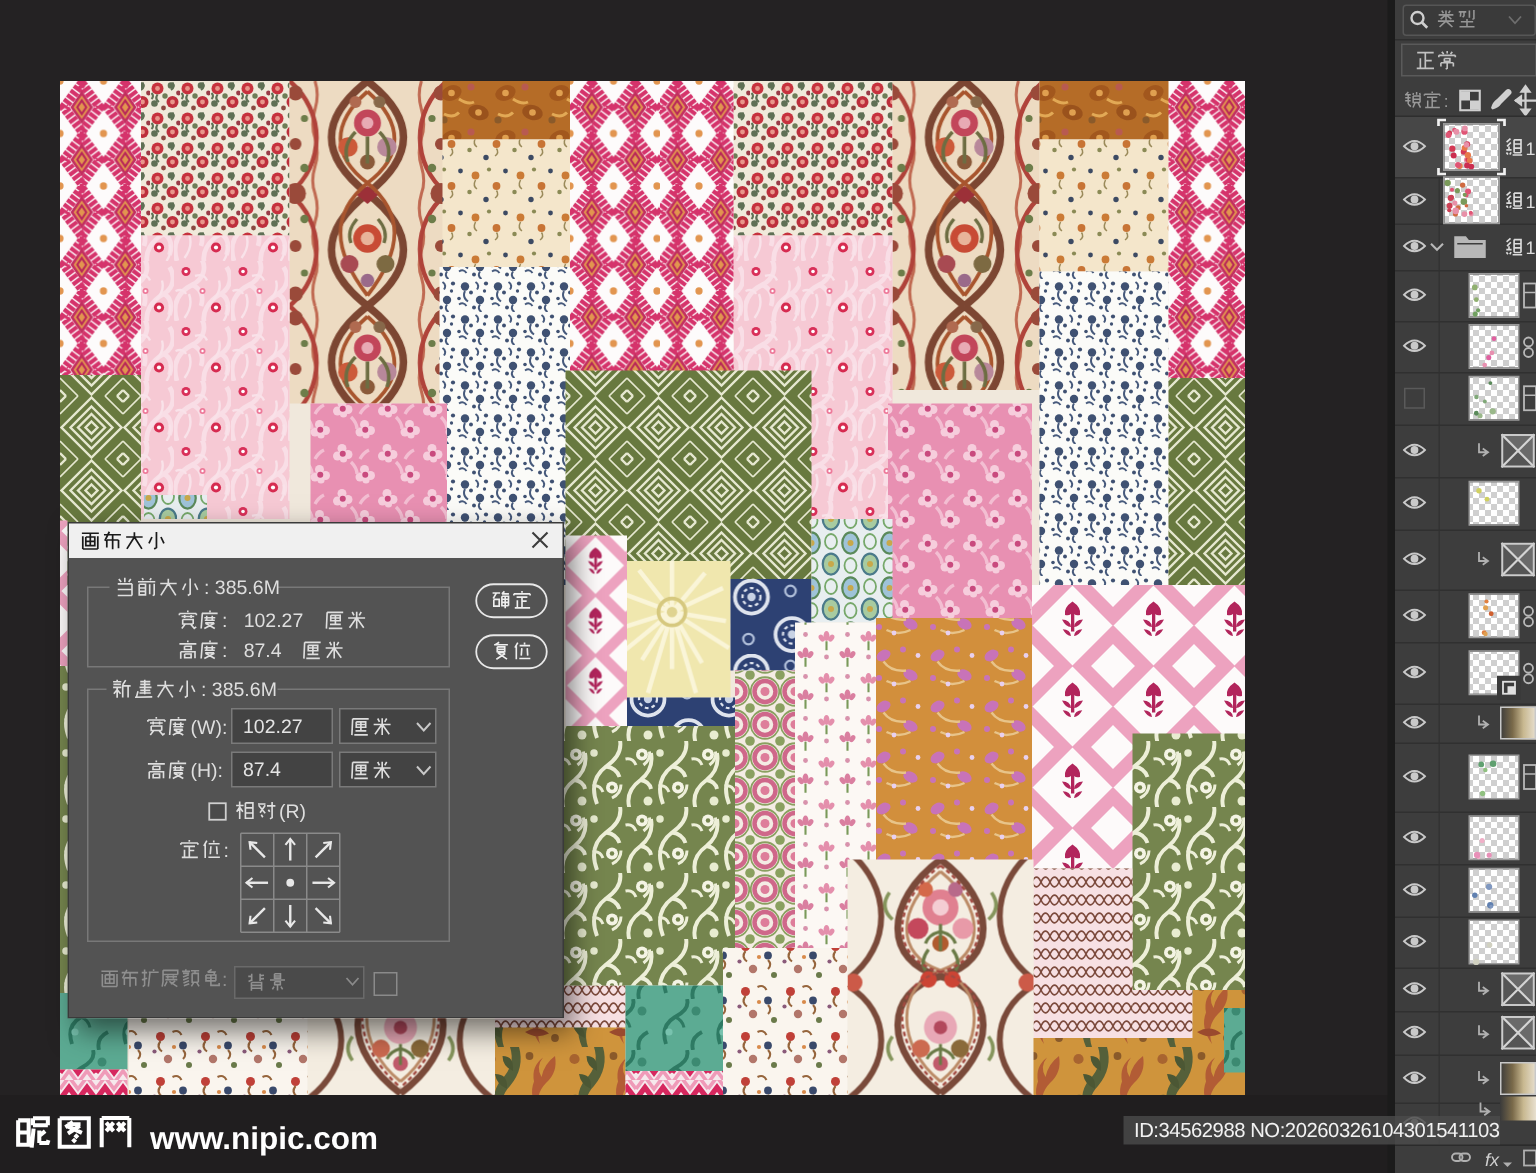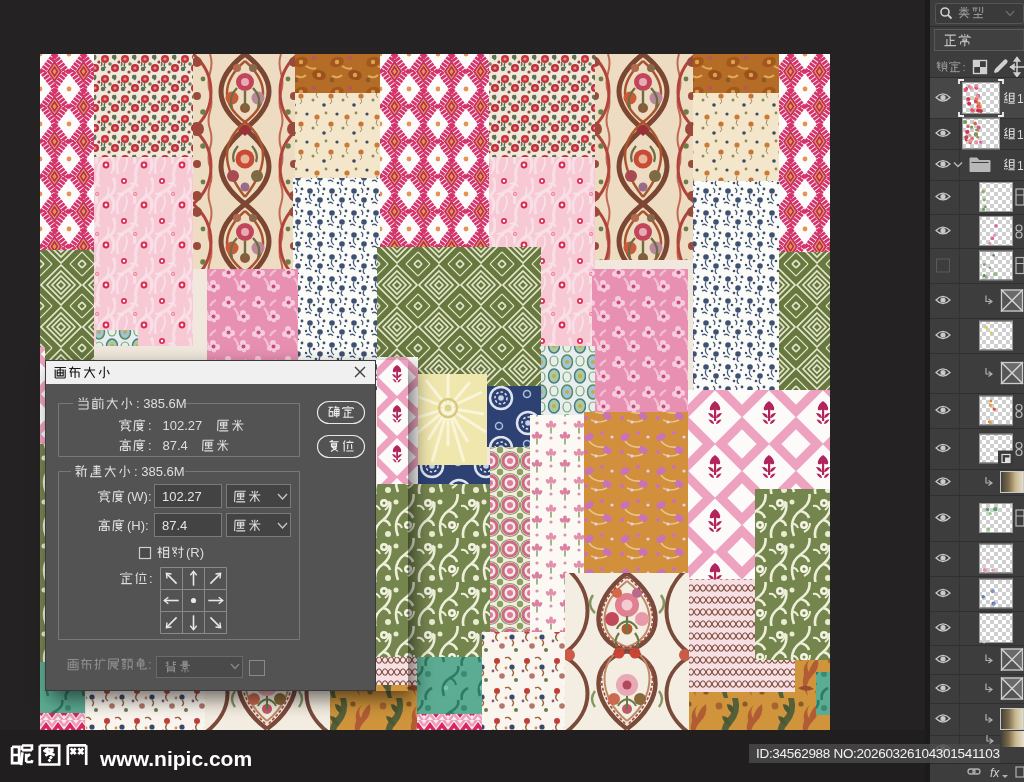--- a/index.html
+++ b/index.html
@@ -406,21 +406,21 @@
 <rect x="649" y="525" width="66" height="113" fill="url(#p18)"></rect>
 <rect x="715" y="606" width="40" height="32" fill="url(#p18)"></rect>
 <rect x="525" y="519" width="124" height="157" fill="url(#p17b)"></rect>
 <rect x="442" y="578" width="83" height="98" fill="url(#p20)"></rect>
 <rect x="377" y="603" width="65" height="57" fill="url(#p19)"></rect>
 <rect x="377" y="660" width="65" height="16" fill="url(#p22)"></rect>
 <rect x="649" y="638" width="141" height="38" fill="url(#p21)"></rect>
 <rect x="755" y="606" width="35" height="32" fill="url(#p21)"></rect>
 <rect x="776" y="618" width="14" height="43" fill="url(#p19)"></rect>
   </svg>
-<div style="position:absolute;left:45px;top:360px;width:363px;height:331px;box-shadow:6px 8px 18px rgba(0,0,0,0.55)"><svg width="331" height="331" viewBox="0 0 331 331">
+<div style="position:absolute;left:45px;top:348px;width:331px;height:331px;box-shadow:6px 8px 18px rgba(0,0,0,0.55)"><svg width="331" height="331" viewBox="0 0 331 331">
       <rect x="0" y="0" width="331" height="331" fill="#535353"></rect>
 <rect x="0" y="0" width="331" height="24" fill="#f0f0f0"></rect>
 <rect x="0.5" y="0.5" width="330" height="330" fill="none" stroke="#3a3a3a" stroke-width="1"></rect>
 <path d="M9.6,7.5 L20.9,7.5 M15.2,7.5 L15.2,16.0 M10.2,9.5 L10.2,18.0 M10.2,18.0 L20.2,18.0 M20.2,18.0 L20.2,9.5 M12.2,10.0 L18.2,10.0 L18.2,15.8 L12.2,15.8 L12.2,10.0 M12.2,12.9 L18.2,12.9 M24.3,8.5 L35.6,8.5 M27.9,6.5 L24.9,12.5 M26.2,12.0 L26.2,17.0 M26.2,12.0 L34.0,12.0 M34.0,12.0 L34.0,17.5 M30.1,8.5 L30.1,18.1 M39.1,10.0 L50.1,10.0 M44.6,6.8 L44.6,10.0 M44.6,10.0 L39.6,17.9 M44.6,10.0 L49.6,17.9 M59.3,6.6 L59.3,17.0 L57.8,18.0 M56.3,10.0 L54.3,14.2 M62.3,10.0 L64.3,14.2" fill="none" stroke="#1a1a1a" stroke-width="1.15" stroke-linecap="butt" stroke-linejoin="miter"></path>
 <path d="M310,7 L320,17 M320,7 L310,17" stroke="#3c3c3c" stroke-width="1.4" fill="none"></path>
 <path d="M28,43.5 L13.5,43.5 L13.5,96.5 L254.5,96.5 L254.5,43.5 L140,43.5" stroke="#787878" fill="none" stroke-width="1"></path>
 <path d="M38.2,37.2 L38.2,40.2 M34.2,38.0 L35.8,40.0 M42.2,38.0 L40.8,40.0 M33.5,41.2 L43.0,41.2 M43.0,41.2 L43.0,49.0 M33.5,45.0 L43.0,45.0 M33.5,49.0 L43.0,49.0 M49.8,37.4 L50.5,38.8 M55.8,37.4 L55.0,38.8 M47.0,39.8 L58.5,39.8 M47.8,41.5 L52.0,41.5 L52.0,48.6 L47.8,48.6 L47.8,41.5 M47.8,44.0 L52.0,44.0 M47.8,46.2 L52.0,46.2 M54.8,41.5 L54.8,48.2 M57.8,41.2 L57.8,48.5 L56.8,49.1 M61.8,41.0 L72.8,41.0 M67.2,37.8 L67.2,41.0 M67.2,41.0 L62.2,48.9 M67.2,41.0 L72.2,48.9 M81.8,37.6 L81.8,48.0 L80.2,49.0 M78.8,41.0 L76.8,45.2 M84.8,41.0 L86.8,45.2" fill="none" stroke="#dedede" stroke-width="1.10" stroke-linecap="butt" stroke-linejoin="miter"></path>
 <text x="91.0" y="48" font-size="13" fill="#dedede" font-family="Liberation Sans">: 385.6M</text>
 <path d="M80.2,59.0 L80.2,60.2 M74.6,61.0 L74.6,62.2 M74.6,61.0 L85.9,61.0 M85.9,61.0 L85.9,62.2 M76.0,63.0 L84.5,63.0 M78.1,62.0 L78.1,64.0 M82.4,62.0 L82.4,64.0 M76.8,65.0 L83.8,65.0 L83.8,68.0 M76.8,65.0 L76.8,68.0 L83.8,68.0 M78.5,68.0 L76.2,71.0 M82.0,68.0 L84.5,70.9 L85.8,69.9 M95.0,59.0 L95.0,60.1 M89.6,60.9 L100.1,60.9 M89.9,60.9 L89.1,71.0 M92.8,62.5 L92.8,65.2 M96.5,62.5 L96.5,65.2 M91.2,63.8 L98.5,63.8 M91.5,65.5 L98.2,65.5 M91.8,67.2 L97.8,67.2 M92.0,67.5 L98.2,71.0 M98.0,67.5 L91.2,71.0" fill="none" stroke="#dedede" stroke-width="1.10" stroke-linecap="butt" stroke-linejoin="miter"></path>
 <text x="103" y="70" font-size="13" fill="#dedede" font-family="Liberation Sans">:&nbsp;&nbsp;&nbsp;102.27</text>

